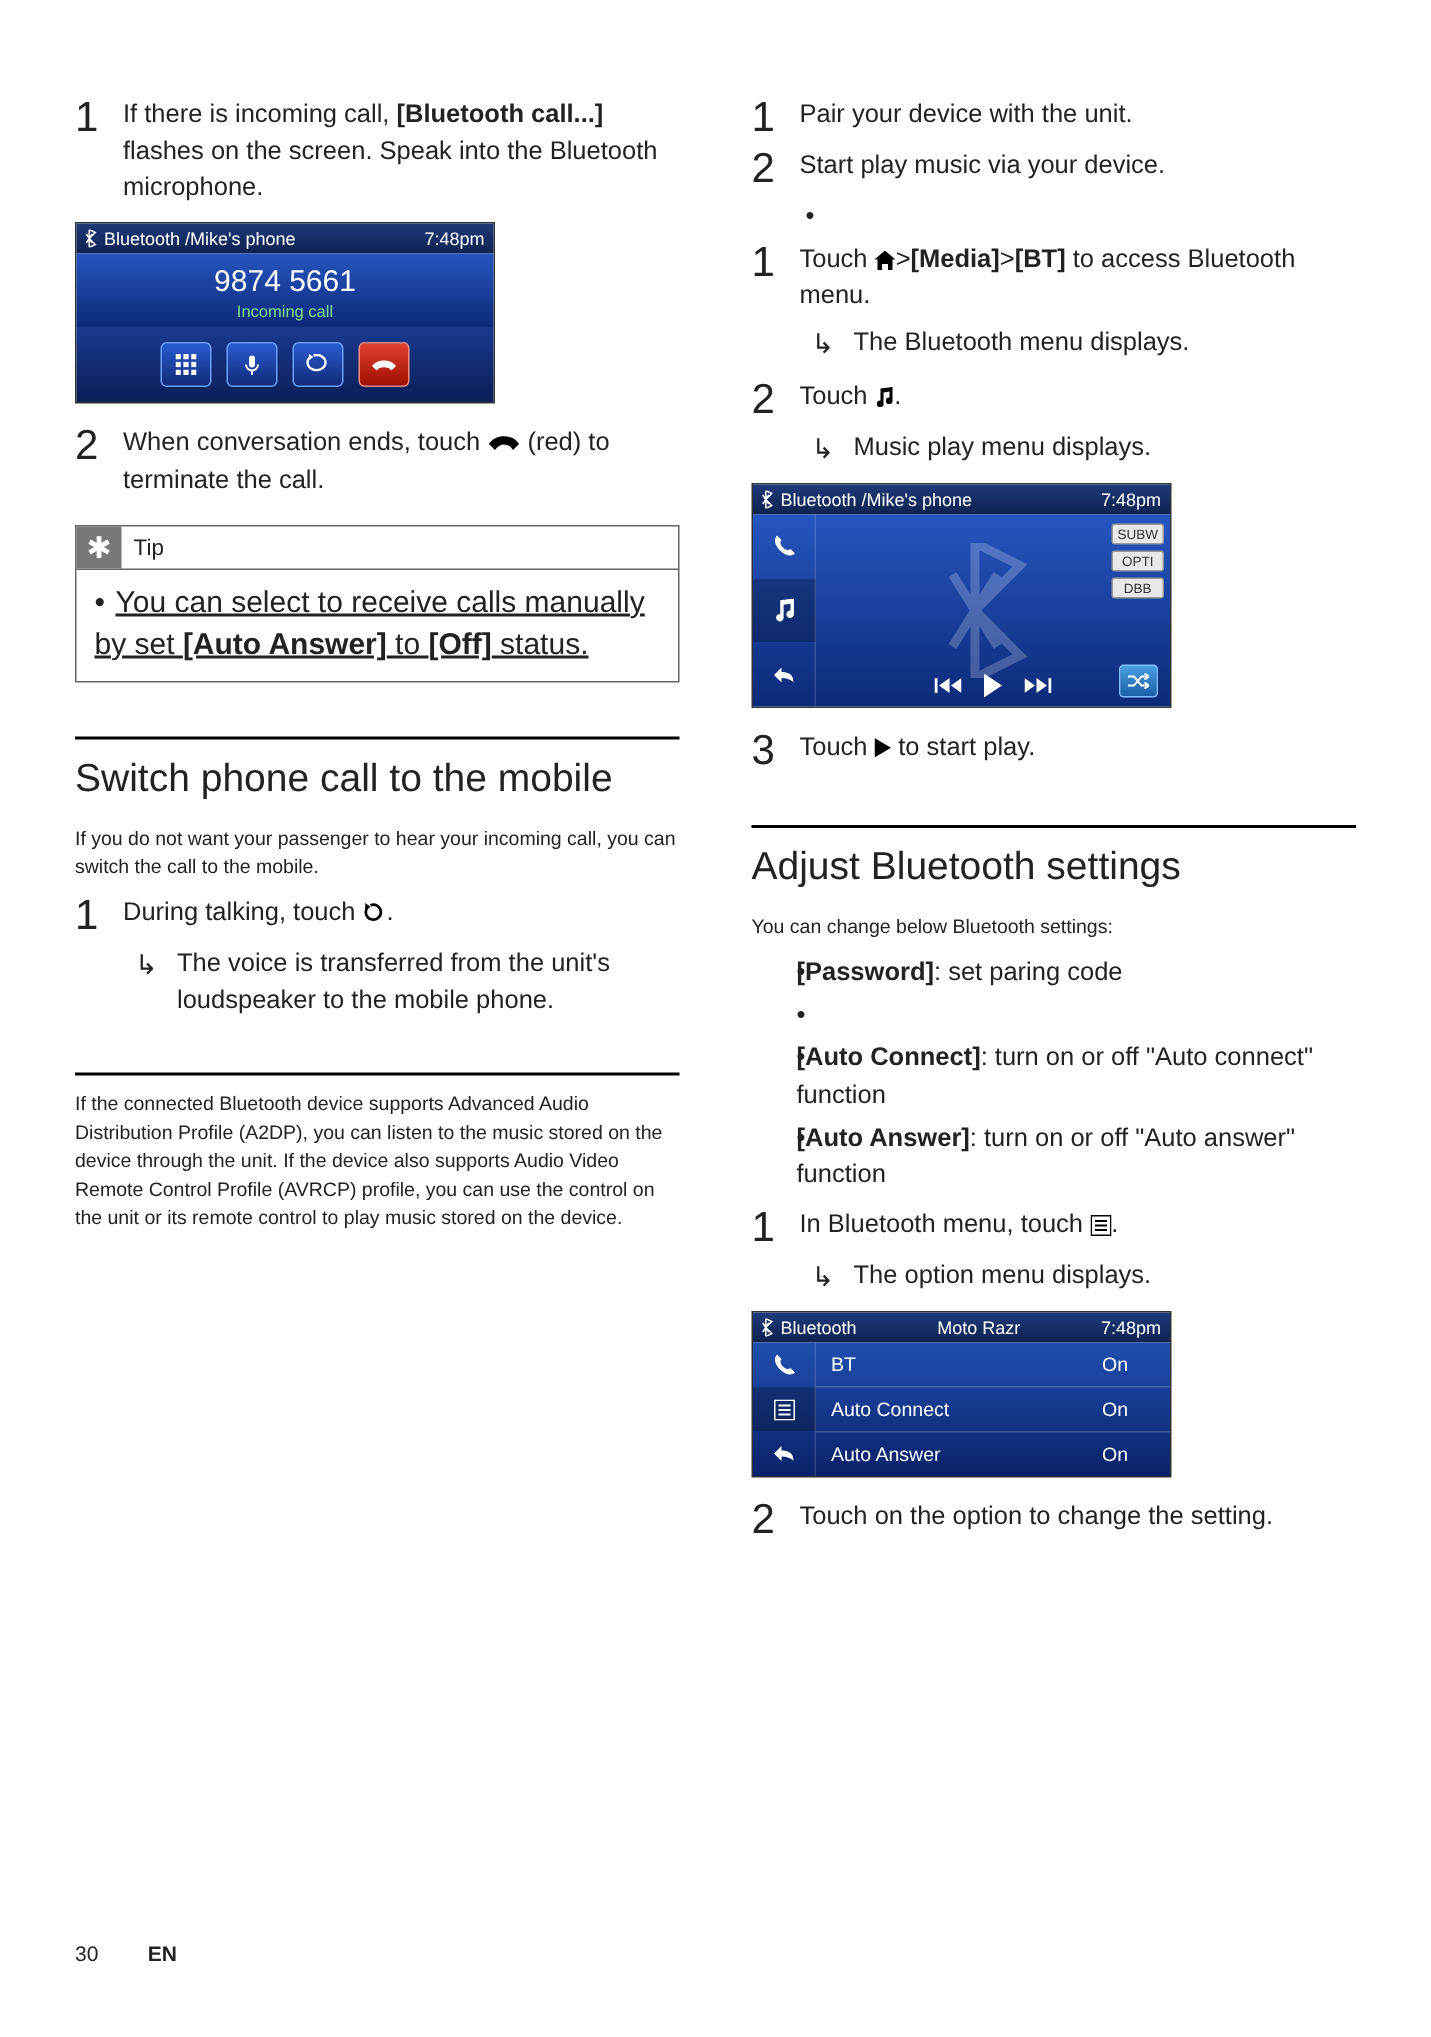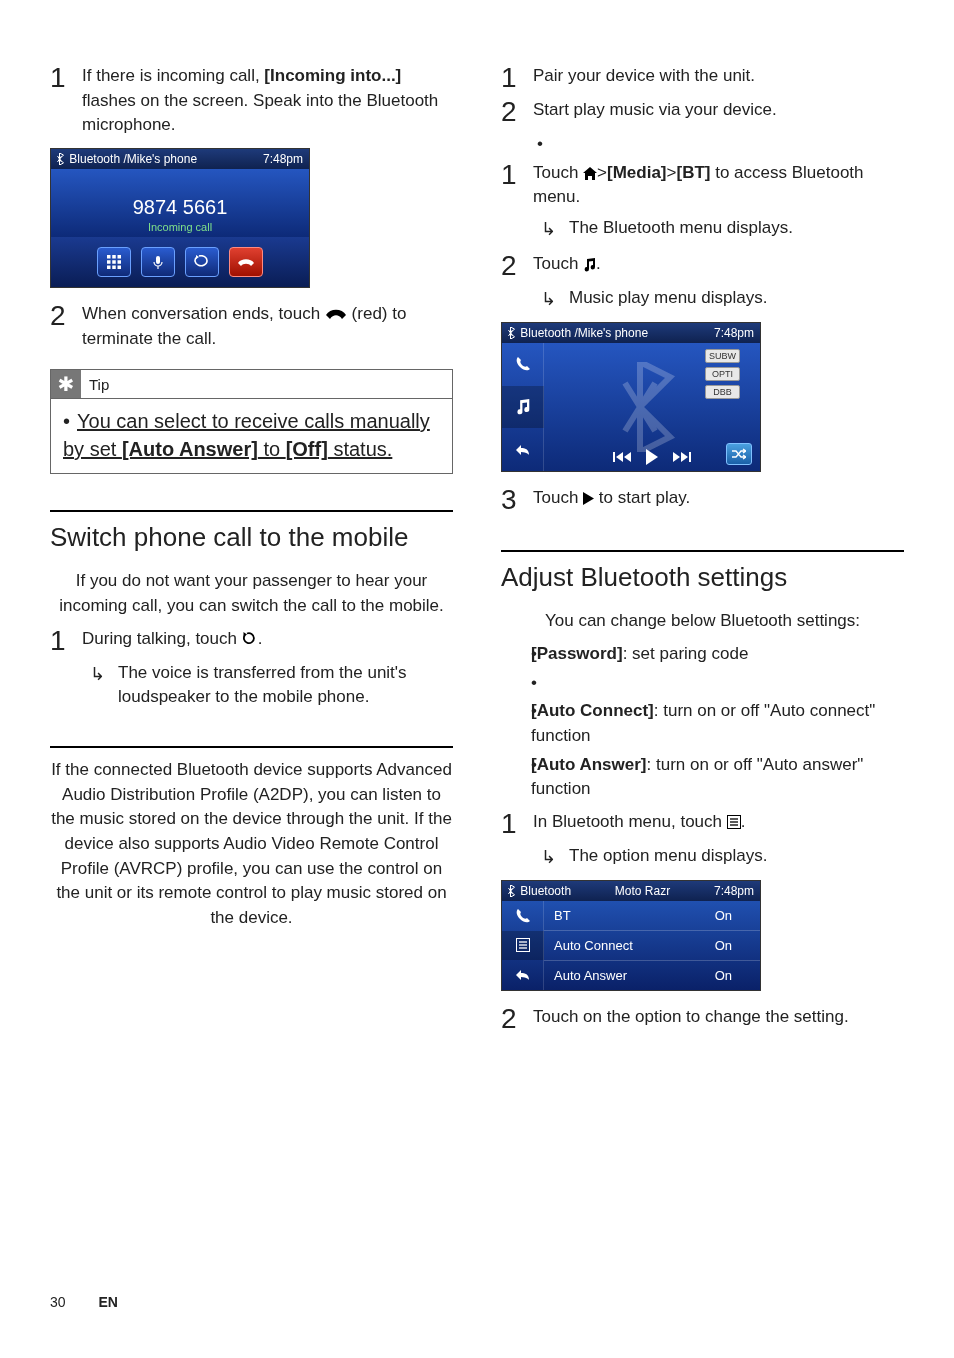--- a/index.html
+++ b/index.html
@@ -25,58 +25,58 @@
   }
   .step { display: flex; margin-bottom: 6px; }
   .step-body { flex: 1; font-size: 17px; line-height: 1.45; }
   .bold { font-weight: 600; }
   .bullet-row { display:flex; margin-left: 36px; margin-bottom:4px; font-size:17px; line-height:1.45;}
   .bullet-dot { width: 22px; flex:none; }
   .sub-arrow { display:flex; margin-left: 40px; font-size:17px; line-height:1.45; }
   .sub-arrow .arr { width: 28px; flex:none; font-size:18px; }
   .screenshot {
     margin: 10px 0 14px 0;
-    width: 260px;
+    width: 280px;
     border: 1px solid #333;
   }
   .bt-header {
     background: linear-gradient(#1e3a7a,#0f2250);
     color: #fff;
     font-size: 12px;
     padding: 3px 6px;
     display:flex; justify-content: space-between; align-items:center;
   }
   .bt-body1 {
     background: linear-gradient(#2556c0,#0d2a78);
     color:#fff; text-align:center; padding: 8px 0 4px 0;
   }
   .caller-name { font-size: 22px; font-weight:400; }
-  .caller-num { font-size: 20px; margin-top: 19px; }
+  .caller-num { font-size: 20px; }
   .inc { color:#7fe08a; font-size:11px; margin-top:2px;}
   .btnrow { display:flex; justify-content:center; gap:10px; padding: 10px 0; background: linear-gradient(#1a3a90,#0a1d55);}
   .bt-btn { width:34px; height:30px; border:1px solid #6aa0ff; border-radius:4px; background: linear-gradient(#2a5cd0,#0f2a78); display:flex; align-items:center; justify-content:center; color:#fff; font-size:15px;}
   .bt-btn.red { background: linear-gradient(#e04030,#a01000); border-color:#ff8a80;}
   .inline-icon { display:inline-block; vertical-align:middle; }
   .hr { border-top: 2px solid #000; margin: 36px 0 10px 0; }
   h2.sec { font-size: 26px; font-weight: 400; line-height:1.2; margin-bottom: 16px; }
-  p.para { font-size:17px; line-height:1.45; margin-bottom: 8px; text-align: center; }
+  p.para { font-size:13px; line-height:1.45; margin-bottom: 8px; }
   .tip-box { border:1px solid #666; margin: 18px 0; }
   .tip-head { display:flex; align-items:center; border-bottom:1px solid #666;}
   .tip-star { width:30px; height:28px; background:#777; color:#fff; display:flex; align-items:center; justify-content:center; font-size:20px; margin-right:8px;}
   .tip-head-label { font-size:15px; padding:4px 0;}
   .tip-body { font-size: 20px; padding: 8px 12px 10px 12px; line-height:1.4;text-decoration:underline;}
   .tip-body .dot { display:inline-block; width:14px;}
   
   .bt-body2 { background: linear-gradient(#2556c0,#0d2a78); display:flex; }
   .side-icons { width:42px; display:flex; flex-direction:column; }
   .side-icons .cell { flex:1; display:flex; align-items:center; justify-content:center; color:#fff; font-size:18px; border-right:1px solid rgba(255,255,255,0.15);}
   .side-icons .cell.active { background: rgba(0,0,0,0.25);}
   .bt-main2 { flex:1; position:relative; height:128px; display:flex; align-items:center; justify-content:center;}
   .faded-bt { color: rgba(255,255,255,0.18); font-size:70px;}
-  .badge-stack { position:absolute; right:20px; top:6px; display:flex; flex-direction:column; gap:4px;}
+  .badge-stack { position:absolute; right:4px; top:6px; display:flex; flex-direction:column; gap:4px;}
   .badge { font-size:9px; color:#333; background:#e8e8e8; border:1px solid #999; padding:1px 3px; border-radius:2px; min-width:30px; text-align:center;}
   .play-ctrl { position:absolute; bottom:6px; left:50%; transform:translateX(-50%); display:flex; gap:14px; align-items:center;}
   .play-ctrl span { color:#fff; font-size:16px;}
   .shuffle-btn { position:absolute; right:8px; bottom:6px; width:26px; height:22px; background:linear-gradient(#4aa0e0,#1a60a8); border:1px solid #80c0ff; border-radius:3px; display:flex; align-items:center; justify-content:center; color:#fff; font-size:12px;}
   
   .bt-body3 { background: linear-gradient(#2050b0,#0a2168); display:flex; }
   .set-list { flex:1; }
   .set-row { display:flex; justify-content:space-between; color:#fff; font-size:13px; padding:7px 28px 7px 10px; border-bottom:1px solid rgba(255,255,255,0.2);}
   .set-row:last-child{border-bottom:none;}
   .footer { position:absolute; bottom: 48px; left: 50px; font-size: 14px;}
@@ -88,21 +88,21 @@
 </head>
 <body>
 
 <div class="cols">
 
   <div class="col">
 
     <div class="step">
       <span class="big-num">1</span>
       <div class="step-body">
-        <span>If there is incoming call, </span><span class="bold">[Incoming into...]</span><span> flashes on the screen. Speak into the Bluetooth microphone.</span>
+        <span>If there is incoming call, </span><span class="bold">[Bluetooth call...]</span><span> flashes on the screen. Speak into the Bluetooth microphone.</span>
       </div>
     </div>
 
     <div class="screenshot">
       <div class="bt-header">
         <span>
           <svg class="inline-svg" width="9" height="12" viewBox="0 0 8 12">
               <path d="M2 0 L2 12 M2 6 L6 2 L2 0 M2 6 L6 10 L2 12 M0 3 L4 9 M0 9 L4 3" stroke="#fff" stroke-width="1" fill="none"></path>
             </svg>
           <span>Bluetooth /Mike's phone</span>

